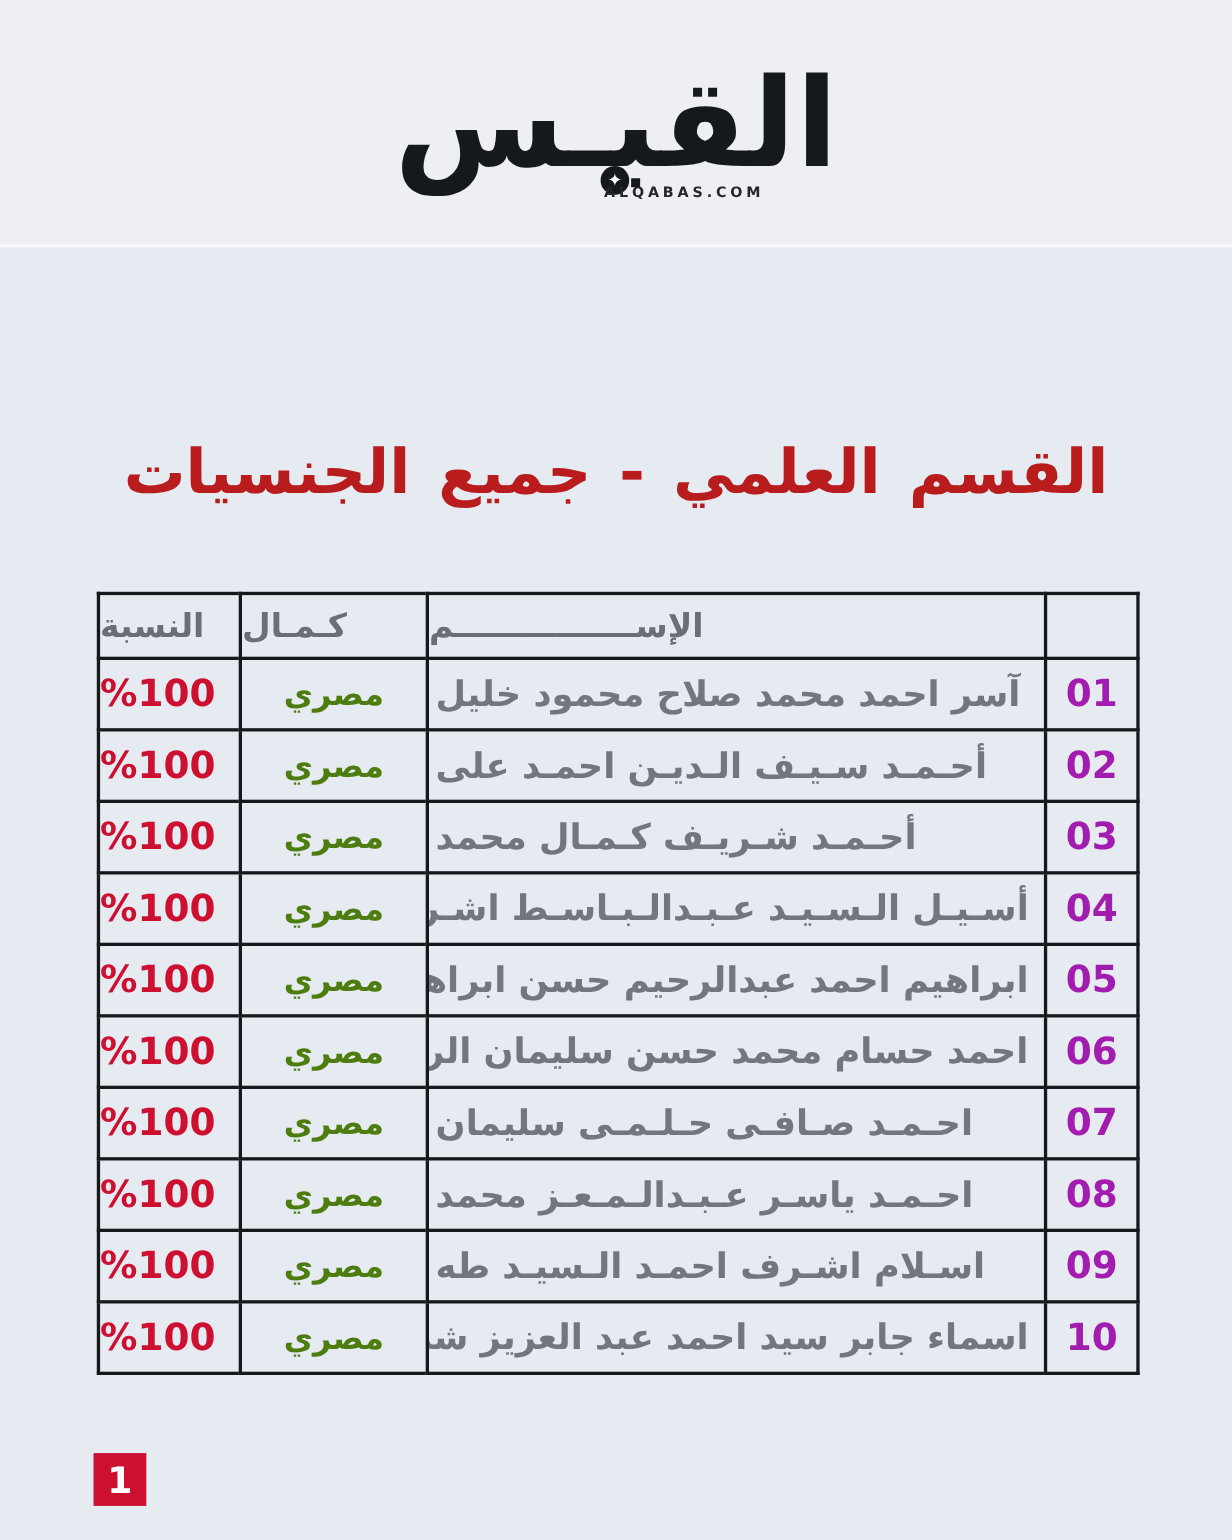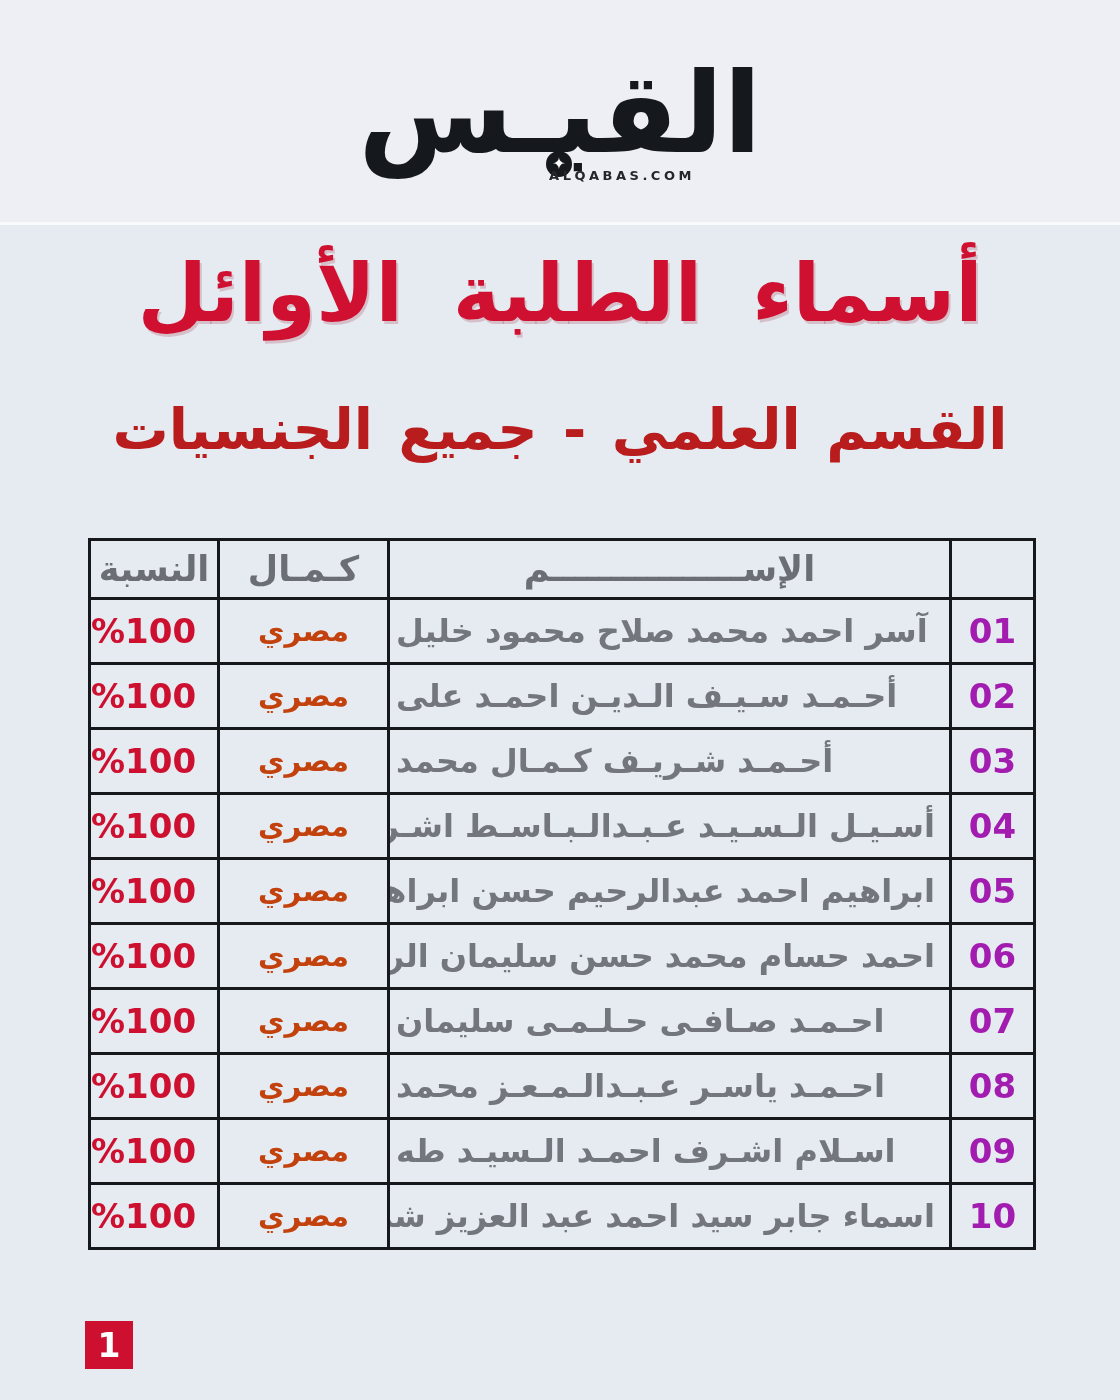--- a/index.html
+++ b/index.html
@@ -100,24 +100,24 @@
     direction: rtl;
   }
   .results-table th,
   .results-table td {
     border: 3px solid #17181c;
     padding: 0;
     overflow: hidden;
   }
   .results-table thead th {
     height: 56px;
-    font-size: 35px;
+    font-size: 30px;
     font-weight: bold;
     color: #6b6e75;
-    text-align: center;
+    text-align: left;
     white-space: nowrap;
   }
   .results-table tbody td {
     height: 62px;
   }
   .col-rank { width: 84px; }
   .col-name { width: 562px; }
   .col-nat  { width: 170px; }
   .col-pct  { width: 129px; }
   .cell.rank {
@@ -131,21 +131,21 @@
     padding: 0 14px 0 6px;
     font-size: 32px;
     font-weight: bold;
     color: #73767d;
     white-space: nowrap;
   }
   .cell.nat {
     text-align: center;
     font-size: 29px;
     font-weight: bold;
-    color: #c2410c;
+    color: #4d7c0f;
   }
   .cell.pct {
     direction: ltr;
     text-align: left;
     font-size: 34px;
     font-weight: bold;
     color: #cd1030;
   }
   
   .page-badge {
@@ -169,21 +169,20 @@
 <div class="page">
 
   <header class="brand-band">
     <div class="logo">
       <div class="logo-text">القبـس</div>
       <div class="logo-star">✦</div>
       <div class="logo-domain">ALQABAS.COM</div>
     </div>
   </header>
 
-  <h1 class="title">أسماء الطلبة الأوائل</h1>
 
   <h2 class="subtitle">القسم العلمي - جميع الجنسيات</h2>
 
   <table class="results-table">
     <colgroup>
       <col class="col-rank">
       <col class="col-name">
       <col class="col-nat">
       <col class="col-pct">
     </colgroup>

